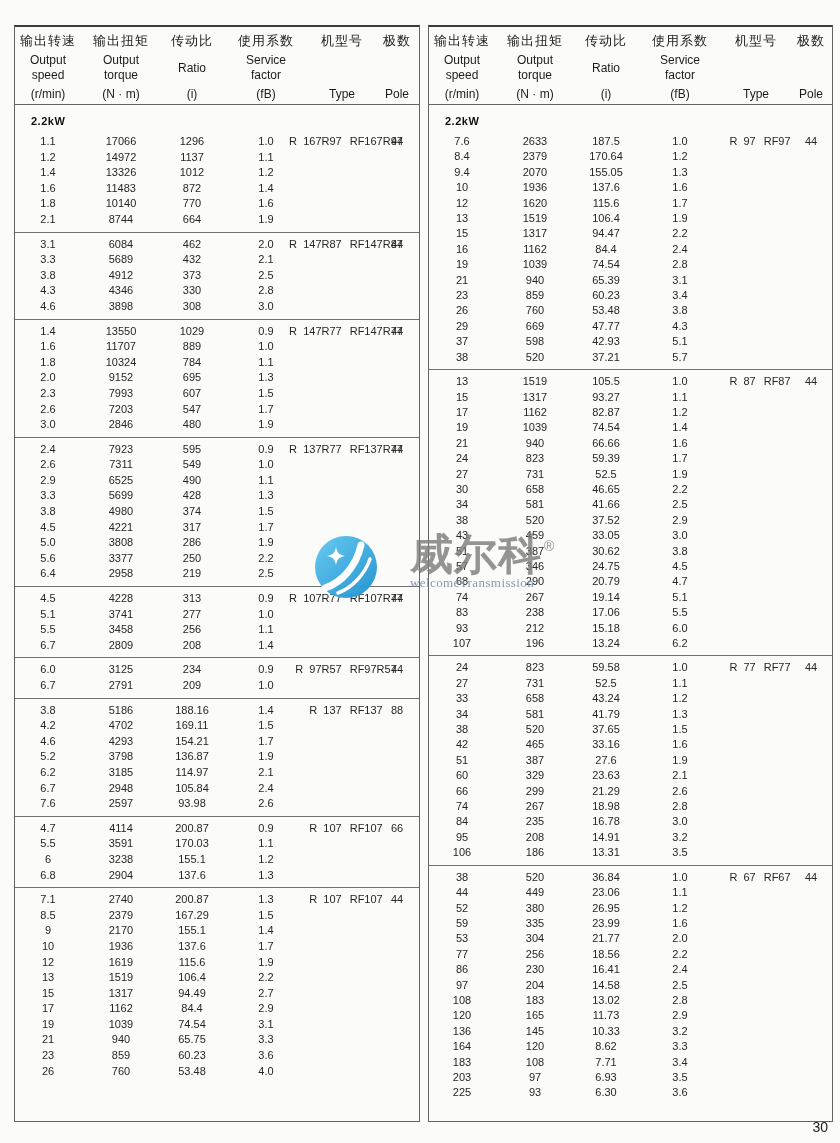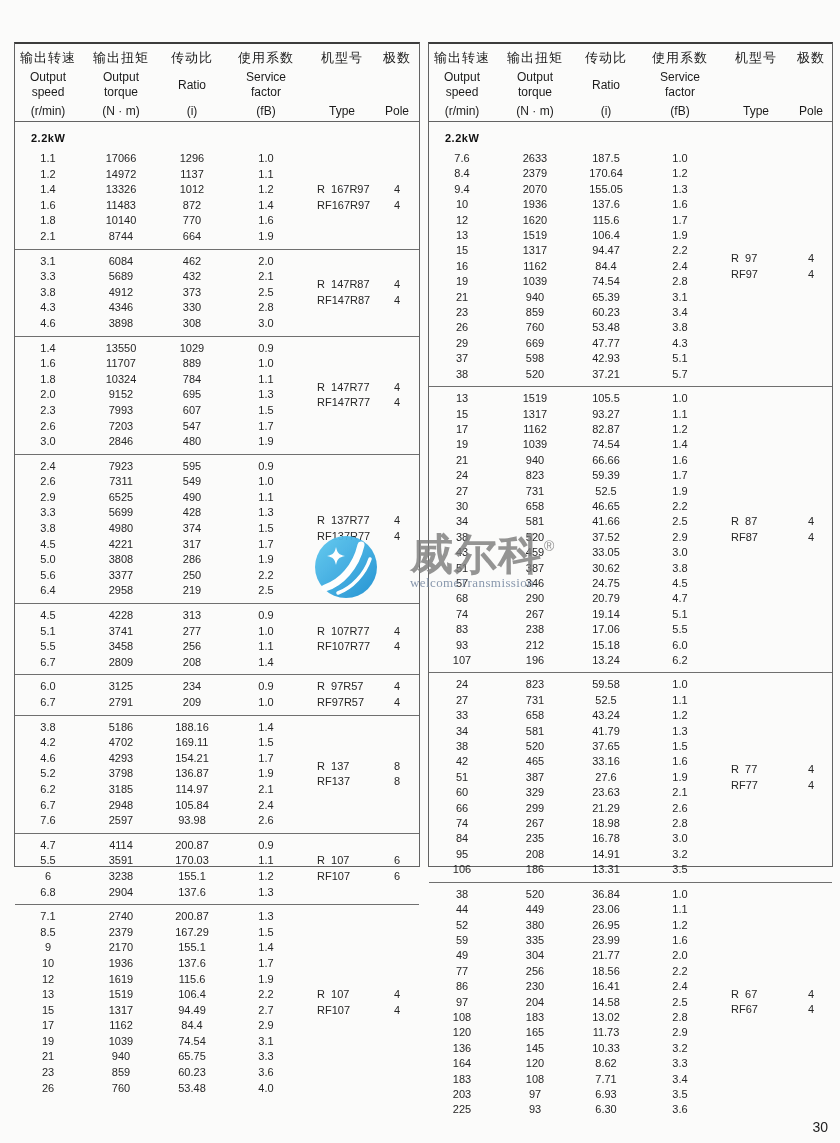--- a/index.html
+++ b/index.html
@@ -3,21 +3,21 @@
 <meta charset="utf-8">
 <style>
   html,body{margin:0;padding:0;}
   body{
     width:840px;height:1143px;position:relative;overflow:hidden;
     background:#fbfbfa;
     font-family:"Liberation Sans","DejaVu Sans",sans-serif;
     color:#222;
   }
   .gtable{
-    position:absolute;top:42px;height:825px;box-sizing:border-box;
+    position:absolute;top:25px;height:1097px;box-sizing:border-box;
     border:1px solid #636363;border-top:2px solid #3c3c3c;
     background:transparent;
   }
   #left-table{left:14px;width:406px;--rh:15.6px;}
   #right-table{left:428px;width:405px;--rh:15.4px;}
 
   .thead{
     height:78px;box-sizing:border-box;border-bottom:1px solid #636363;
     display:grid;grid-template-columns:66px 80px 62px 86px 66px 44px;
     padding-top:5px;
@@ -30,21 +30,21 @@
   .kw-title{font-size:11px;font-weight:bold;color:#111;padding:10px 0 3px 16px;letter-spacing:.5px;}
 
   .blocks{display:block;}
   .block{
     display:grid;grid-template-columns:66px 80px 62px 86px 66px 44px;
     padding:4px 0;
   }
   .block + .block{border-top:1px solid #6f6f6f;}
   .vcol{display:flex;flex-direction:column;}
   .cell{text-align:center;font-size:11px;line-height:var(--rh);color:#262626;white-space:nowrap;}
-  .typecol,.polecol{display:flex;flex-direction:column;justify-content:center;}
+  .typecol,.polecol{display:flex;flex-direction:row;justify-content:center;}
   .typecol .cell{text-align:left;padding-left:8px;white-space:pre;}
   .polecol .cell{text-align:center;}
 
   
   .watermark{position:absolute;left:315px;top:531px;width:300px;height:72px;display:flex;pointer-events:none;gap:24px;}
   .wm-logo{width:62px;height:62px;margin-top:5px;opacity:.95;}
   .wm-textwrap{position:relative;margin-left:9px;}
   .wm-brand{
     font-size:43px;font-weight:bold;line-height:46px;letter-spacing:1px;
     color:rgba(125,125,125,.82);white-space:nowrap;
@@ -778,21 +778,21 @@
           <div class="cell">4</div>
           <div class="cell">4</div>
         </div>
       </div>
       <div class="block">
         <div class="vcol">
           <div class="cell">38</div>
           <div class="cell">44</div>
           <div class="cell">52</div>
           <div class="cell">59</div>
-          <div class="cell">49</div>
+          <div class="cell">53</div>
           <div class="cell">77</div>
           <div class="cell">86</div>
           <div class="cell">97</div>
           <div class="cell">108</div>
           <div class="cell">120</div>
           <div class="cell">136</div>
           <div class="cell">164</div>
           <div class="cell">183</div>
           <div class="cell">203</div>
           <div class="cell">225</div>

